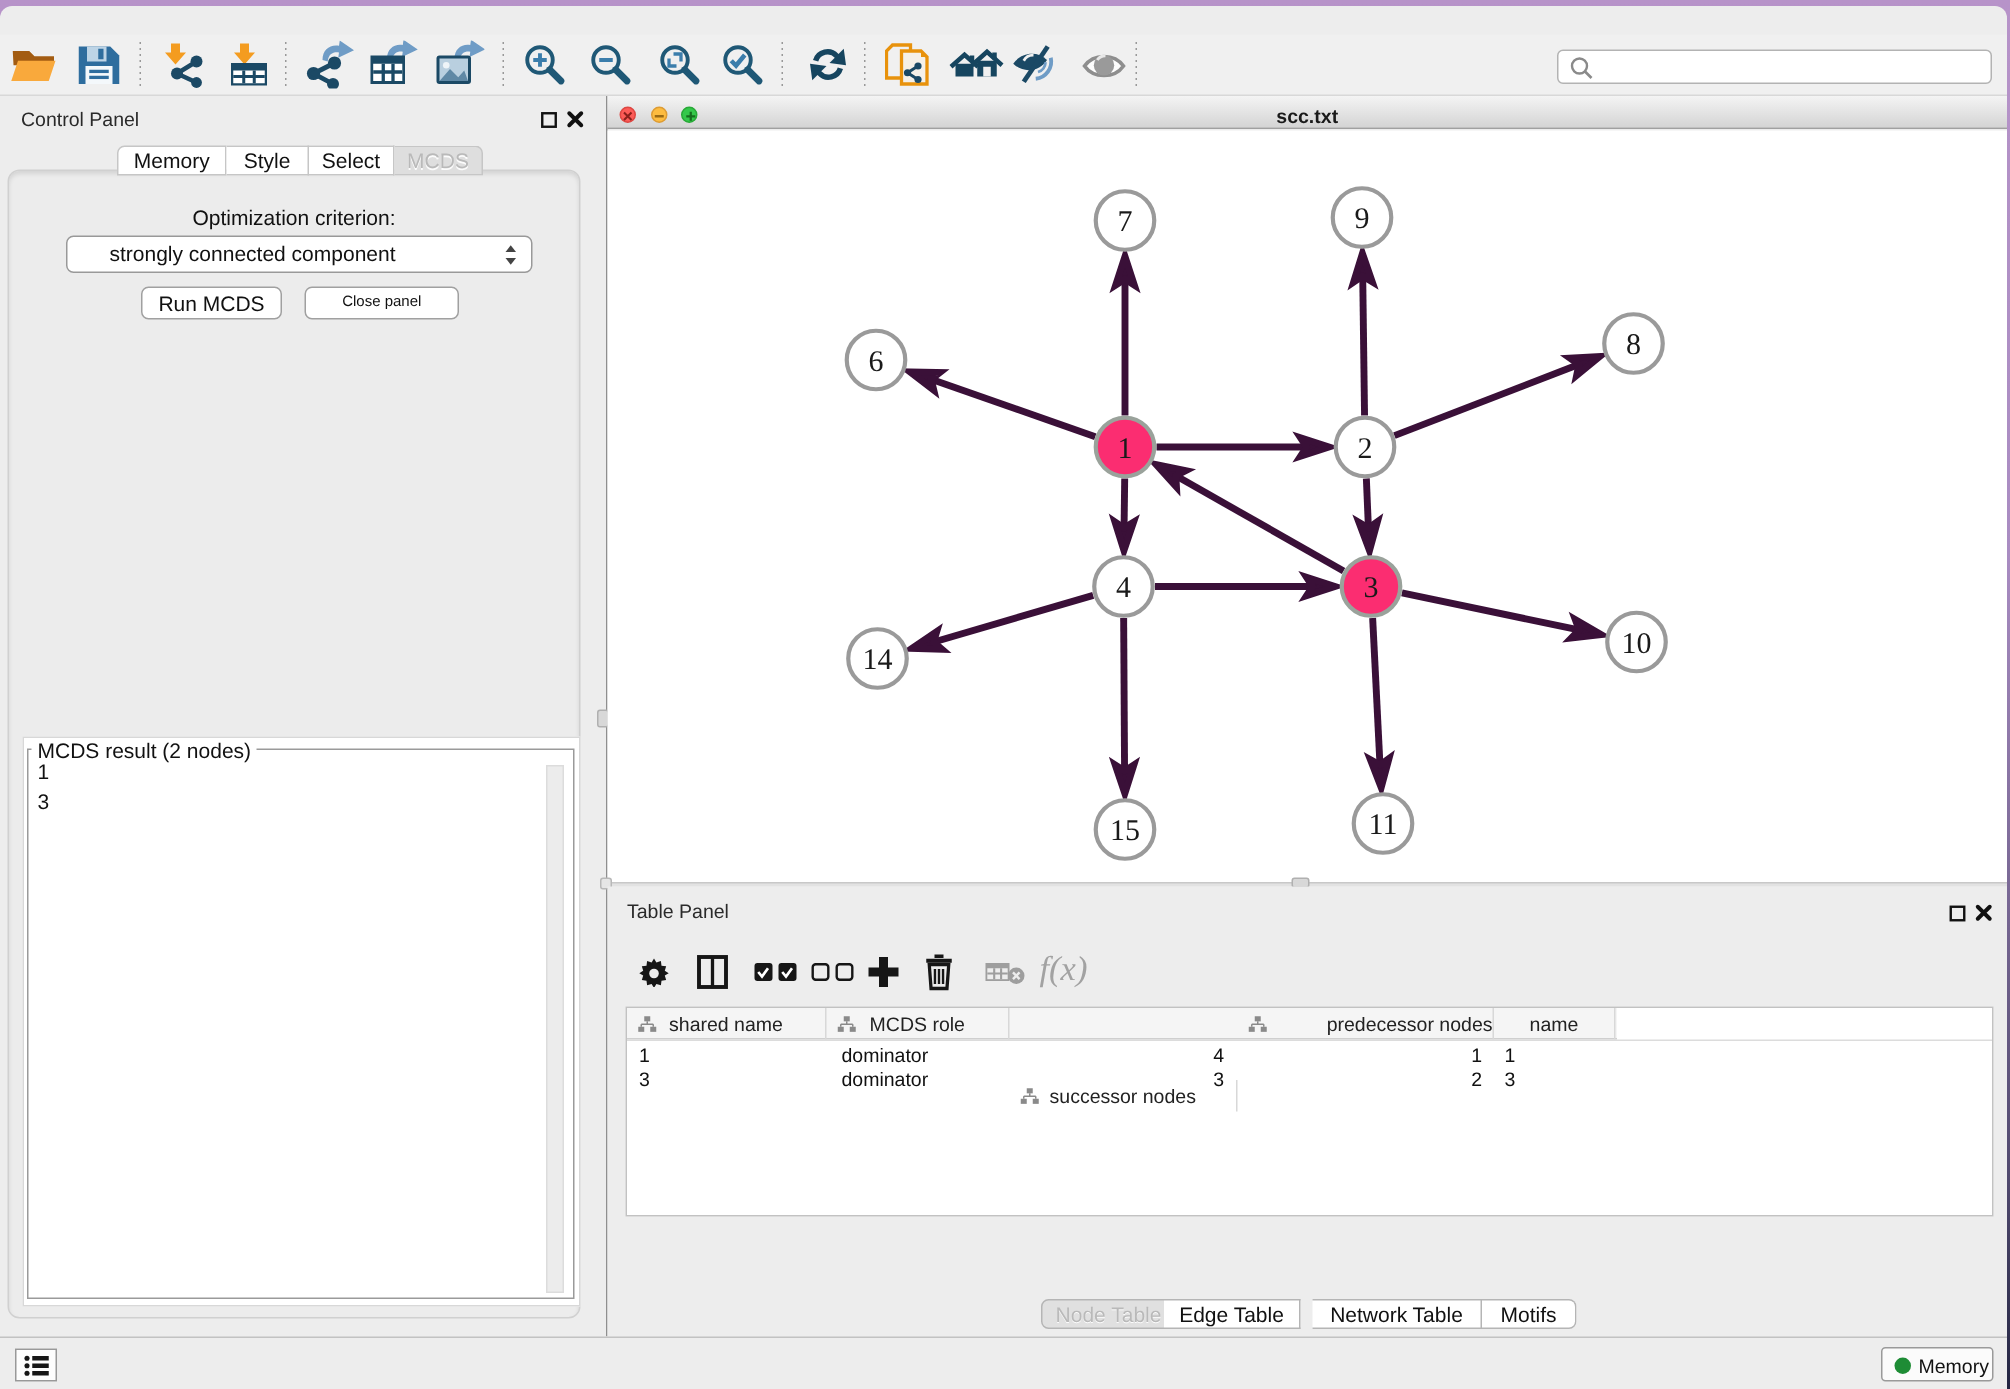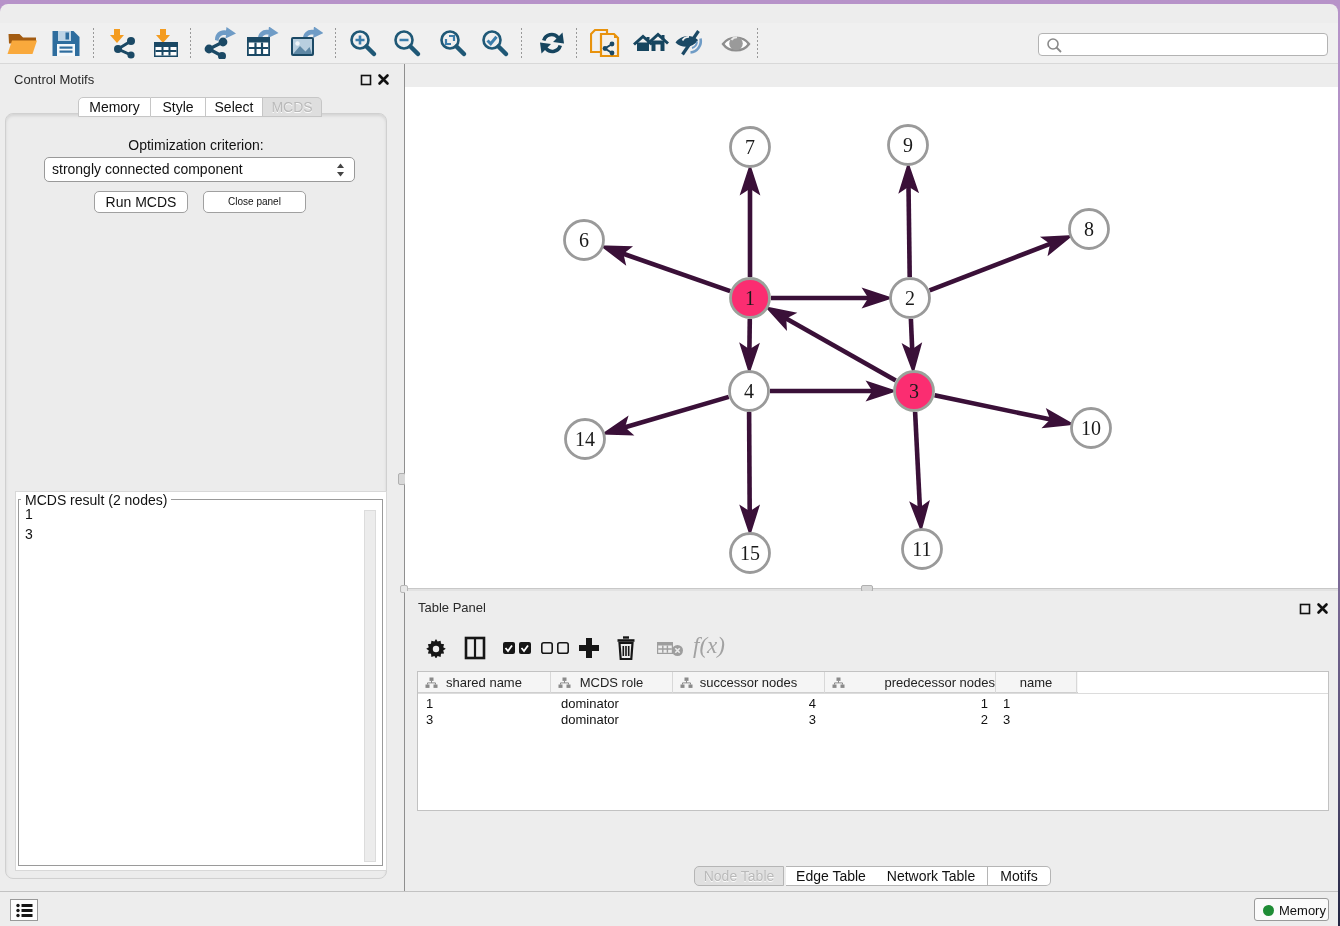--- a/index.html
+++ b/index.html
@@ -182,54 +182,69 @@
     </svg>
     <div id="searchbox">
       <svg style="position:absolute; left:7px; top:3px;" width="17" height="17">
         <circle cx="7" cy="7" r="5" fill="none" stroke="#8a8a8a" stroke-width="1.6"></circle>
         <path d="M10.5 10.5 L15 15" stroke="#8a8a8a" stroke-width="1.8"></path>
       </svg>
     </div>
   </div>
 
   <div id="cpanel" class="abs">
-    <div id="cp-head">Control Motifs</div>
+    <div id="cp-head">Control Panel</div>
     <svg class="abs" style="left:360px; top:10px;" width="12" height="12">
         <rect x="1.5" y="1.5" width="9" height="9" fill="none" stroke="#111" stroke-width="1.6"></rect>
       </svg>
     <svg class="abs" style="left:377px; top:9px;" width="13" height="13">
         <path d="M2.5 2.5 L10.5 10.5 M10.5 2.5 L2.5 10.5" stroke="#111" stroke-width="2.6" stroke-linecap="round"></path>
       </svg>
     <div id="cp-box"></div>
     <div class="tab" style="left:78px; width:73px; border-radius:5px 0 0 0;">Memory</div>
     <div class="tab" style="left:151px; width:55px; border-left:none;">Style</div>
     <div class="tab" style="left:206px; width:57px; border-left:none;">Select</div>
     <div class="tab etched" style="left:263px; width:59px; border-left:none; border-radius:0 5px 0 0; background:#dedede;">MCDS</div>
     <div class="abs" style="left:0; top:73px; width:392px; text-align:center; font-size:14px; color:#111;">Optimization criterion:</div>
-    <div class="abs" style="left:44px; top:93px; width:311px; height:25px; background:#fff; border:1px solid #999; border-radius:5px; font-size:14px; color:#111; line-height:23px; padding-left:7px;">strongly connected component
+    <div class="abs" style="left:44px; top:93px; width:311px; height:25px; background:#fff; border:1px solid #999; border-radius:5px; font-size:14px; color:#111; line-height:23px; padding-left:28px;">strongly connected component
       <svg style="position:absolute; right:9px; top:5px;" width="9" height="14">
         <path d="M4.5 0.5 L8 5 H1 z" fill="#444"></path>
         <path d="M4.5 13.5 L1 9 H8 z" fill="#444"></path>
       </svg>
     </div>
     <div class="abs" style="left:94px; top:127px; width:94px; height:22px; background:#fff; border:1px solid #a0a0a0; border-radius:5px; font-size:14px; color:#111; text-align:center; line-height:20px;">Run MCDS</div>
     <div class="abs" style="left:203px; top:127px; width:103px; height:22px; background:#fff; border:1px solid #a0a0a0; border-radius:5px; font-size:10px; color:#111; text-align:center; line-height:20px;">Close panel</div>
 
     <div class="abs" style="left:15px; top:427px; width:372px; height:380px; background:#fff; border:1px solid #d8d8d8;"></div>
     <div class="abs" style="left:18px; top:435px; width:365px; height:367px; border:1px solid #9a9a9a; background:#fff;">
       <div class="abs" style="left:345px; top:10px; width:12px; height:352px; background:#ececec; border:1px solid #dcdcdc;"></div>
       <div class="abs" style="left:6px; top:5px; font-size:14px; line-height:19.5px; color:#111;">1<br>3</div>
     </div>
     <div class="abs" style="left:21px; top:428px; background:#fff; padding:0 4px; font-size:14px; color:#111;">MCDS result (2 nodes)</div>
   </div>
 
   <div id="vsplit" class="abs"></div>
   <div id="vline" class="abs"></div>
   <div class="abs" style="left:398px; top:469px; width:8px; height:12px; background:#d8d8d8; border:1px solid #b0b0b0; border-radius:2px;"></div>
 
+  <div id="nettitle" class="abs">
+    <div class="dot" style="left:7.8px; background:#fc5b57; border:1px solid #dd4742;"></div>
+    <div class="dot" style="left:28.9px; background:#fdbc40; border:1px solid #dd9c34;"></div>
+    <div class="dot" style="left:49.4px; background:#34c84a; border:1px solid #28a937;"></div>
+    <svg class="abs" style="left:10.3px; top:9.6px;" width="7" height="7">
+        <path d="M1 1 L6 6 M6 1 L1 6" stroke="#8a1f1b" stroke-width="1.4"></path>
+      </svg>
+    <svg class="abs" style="left:31.4px; top:9.6px;" width="7" height="7">
+        <path d="M0.5 3.5 h6" stroke="#9a6a14" stroke-width="1.6"></path>
+      </svg>
+    <svg class="abs" style="left:51.9px; top:9.6px;" width="7" height="7">
+        <path d="M0.5 3.5 h6 M3.5 0.5 v6" stroke="#156e1e" stroke-width="1.5"></path>
+      </svg>
+    <div id="net-title-text">scc.txt</div>
+  </div>
 
   <div id="canvas" class="abs">
     <svg width="933" height="505" viewBox="0 0 933 505" style="font-family:'Liberation Serif',serif;">
       <g stroke="#3a1038" stroke-width="4.6" fill="#3a1038">
         <line x1="345.0" y1="190.0" x2="345.0" y2="101.0"></line>
         <polygon points="345.0,84.0 351.2,103.0 345.0,99.0 338.8,103.0"></polygon>
         <line x1="325.2" y1="204.1" x2="217.7" y2="166.5"></line>
         <polygon points="201.7,160.9 221.6,161.3 215.8,165.9 217.5,173.0"></polygon>
         <line x1="366.0" y1="211.0" x2="464.0" y2="211.0"></line>
         <polygon points="481.0,211.0 462.0,217.2 466.0,211.0 462.0,204.8"></polygon>
@@ -352,21 +367,21 @@
               </g>
             </svg>shared name</div>
         <div class="th" style="left:133px; width:122px;"><svg class="hico" width="13" height="12">
               <g fill="#8a8a8a">
                 <rect x="4.5" y="0.5" width="4" height="3.4"></rect>
                 <rect x="0.5" y="7.5" width="4" height="3.4"></rect>
                 <rect x="8.5" y="7.5" width="4" height="3.4"></rect>
                 <path d="M6.5 3.9 v2 M2.5 5.9 h8 M2.5 5.9 v1.6 M10.5 5.9 v1.6" stroke="#8a8a8a" fill="none"></path>
               </g>
             </svg>MCDS role</div>
-        <div class="th" style="left:255px; width:152px;"><svg class="hico" width="13" height="12">
+        <div class="th" style="left:255px; width:152px;margin-top:48px;"><svg class="hico" width="13" height="12">
               <g fill="#8a8a8a">
                 <rect x="4.5" y="0.5" width="4" height="3.4"></rect>
                 <rect x="0.5" y="7.5" width="4" height="3.4"></rect>
                 <rect x="8.5" y="7.5" width="4" height="3.4"></rect>
                 <path d="M6.5 3.9 v2 M2.5 5.9 h8 M2.5 5.9 v1.6 M10.5 5.9 v1.6" stroke="#8a8a8a" fill="none"></path>
               </g>
             </svg>successor nodes</div>
         <div class="th" style="left:407px; width:171px;text-align:right;"><svg class="hico" width="13" height="12">
               <g fill="#8a8a8a">
                 <rect x="4.5" y="0.5" width="4" height="3.4"></rect>
@@ -387,21 +402,21 @@
       </div>
       <div class="trow" style="top:40px;">
         <div class="td" style="left:8px;">3</div>
         <div class="td" style="left:143px;">dominator</div>
         <div class="td" style="left:254px; width:144px; text-align:right;">3</div>
         <div class="td" style="left:410px; width:160px; text-align:right;">2</div>
         <div class="td" style="left:585px;">3</div>
       </div>
     </div>
     <div class="btab etched" style="left:289px; width:90px; border-radius:5px 0 0 5px; background:#e0e0e0;">Node Table</div>
-    <div class="btab" style="left:381px; width:91px; border-left:none;">Edge Table</div>
+    <div class="btab" style="left:371px; width:91px; border-left:none;">Edge Table</div>
     <div class="btab" style="left:470px; width:113px; border-left:none;">Network Table</div>
     <div class="btab" style="left:583px; width:63px; border-left:none; border-radius:0 5px 5px 0;">Motifs</div>
   </div>
 
   <div id="status" class="abs">
     <div class="abs" style="left:10px; top:7px; width:28px; height:22px; background:#fdfdfd; border:1px solid #999;">
       <svg style="position:absolute; left:5px; top:3px;" width="17" height="15">
         <g fill="#161616">
             <circle cx="2" cy="2.5" r="1.7"></circle>
             <circle cx="2" cy="7.5" r="1.7"></circle>

